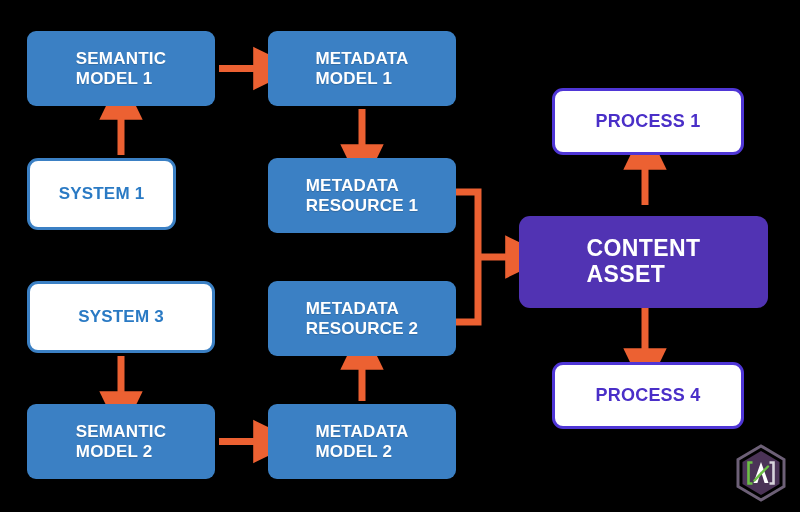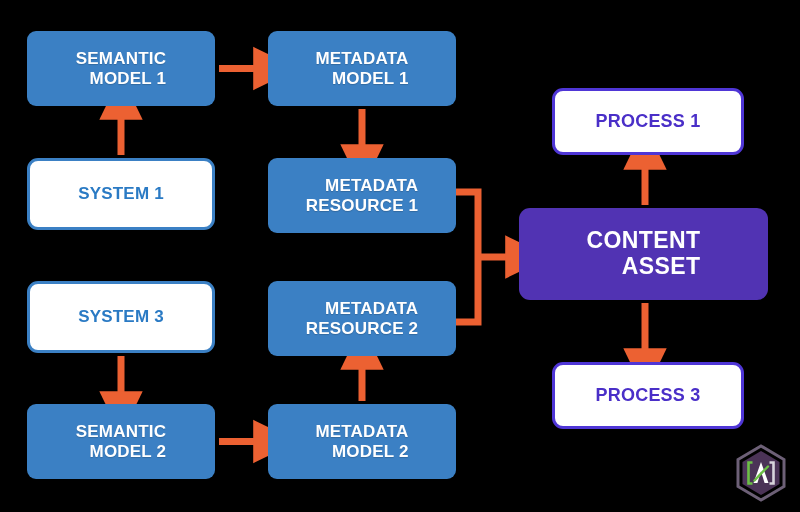--- a/index.html
+++ b/index.html
@@ -17,21 +17,21 @@
     font-family: "Liberation Sans", sans-serif;
   }
 
   
   .node {
     position: absolute;
     box-sizing: border-box;
     display: flex;
     align-items: center;
     justify-content: center;
-    text-align: right;
+    text-align: left;
     border-radius: 9px;
     line-height: 1.12;
     letter-spacing: .2px;
     white-space: pre-line;
     z-index: 3;
   }
 
   .node.blue-fill {
     background: #3b80c4;
     color: #ffffff;
@@ -49,20 +49,21 @@
     border-radius: 11px;
   }
 
   .node.purple-fill {
     background: #5133b3;
     color: #ffffff;
     font-weight: bold;
     font-size: 23px;
     border-radius: 11px;
     letter-spacing: .4px;
+    margin-top: 8px;
   }
 
   .node.white-purple {
     background: #ffffff;
     color: #4a2fc8;
     border: 3px solid #4f36d6;
     font-weight: bold;
     font-size: 18px;
     border-radius: 11px;
   }
@@ -137,30 +138,30 @@
 
     <g>
       <line x1="362" y1="401" x2="362" y2="367" stroke="#ec6132" stroke-width="7" marker-end="url(#ar-u)"></line>
     </g>
   </svg>
 
   <div class="node blue-fill" style="left:27px;  top:31px;  width:188px; height:75px;">SEMANTIC
 MODEL 1</div>
   <div class="node blue-fill" style="left:268px; top:31px;  width:188px; height:75px;">METADATA
 MODEL 1</div>
-  <div class="node white-blue" style="left:27px;  top:158px; width:188px; height:72px;">SYSTEM 1</div>
+  <div class="node white-blue" style="left:27px;  top:158px; width:149px; height:72px;">SYSTEM 1</div>
   <div class="node blue-fill" style="left:268px; top:158px; width:188px; height:75px;">METADATA
 RESOURCE 1</div>
   <div class="node white-purple" style="left:552px; top:88px;  width:192px; height:67px;">PROCESS 1</div>
   <div class="node purple-fill" style="left:519px; top:208px; width:249px; height:92px;">CONTENT
 ASSET</div>
   <div class="node white-blue" style="left:27px;  top:281px; width:188px; height:72px;">SYSTEM 3</div>
   <div class="node blue-fill" style="left:268px; top:281px; width:188px; height:75px;">METADATA
 RESOURCE 2</div>
-  <div class="node white-purple" style="left:552px; top:362px; width:192px; height:67px;">PROCESS 3</div>
+  <div class="node white-purple" style="left:552px; top:362px; width:192px; height:67px;">PROCESS 4</div>
   <div class="node blue-fill" style="left:27px;  top:404px; width:188px; height:75px;">SEMANTIC
 MODEL 2</div>
   <div class="node blue-fill" style="left:268px; top:404px; width:188px; height:75px;">METADATA
 MODEL 2</div>
 
   <svg id="logo" viewBox="0 0 56 60">
     <polygon points="28,3 51,16.5 51,43.5 28,57 5,43.5 5,16.5" fill="none" stroke="#6d6077" stroke-width="3"></polygon>
     <polygon points="28,8 46.5,19 46.5,41 28,52 9.5,41 9.5,19" fill="#4b3357"></polygon>
     <path d="M19.5,19.5 L15.5,19.5 L15.5,40.5 L19.5,40.5" fill="none" stroke="#6bbf45" stroke-width="2.6"></path>
     <path d="M36.5,19.5 L40.5,19.5 L40.5,40.5 L36.5,40.5" fill="none" stroke="#d8d4dc" stroke-width="2.6"></path>

